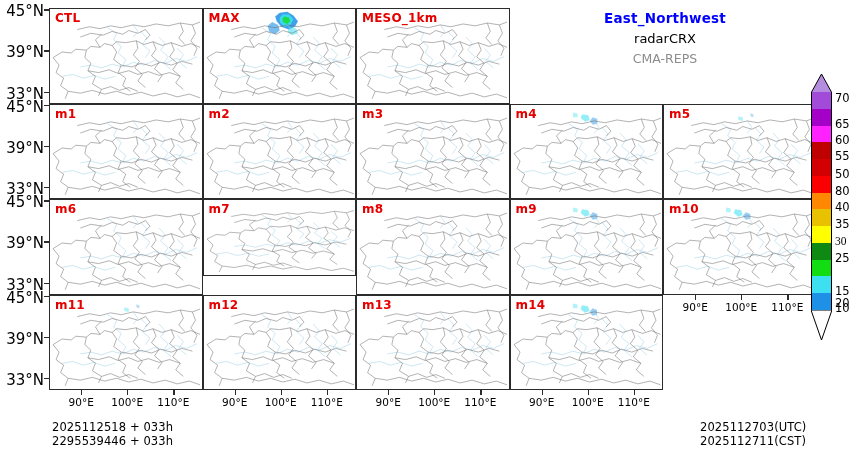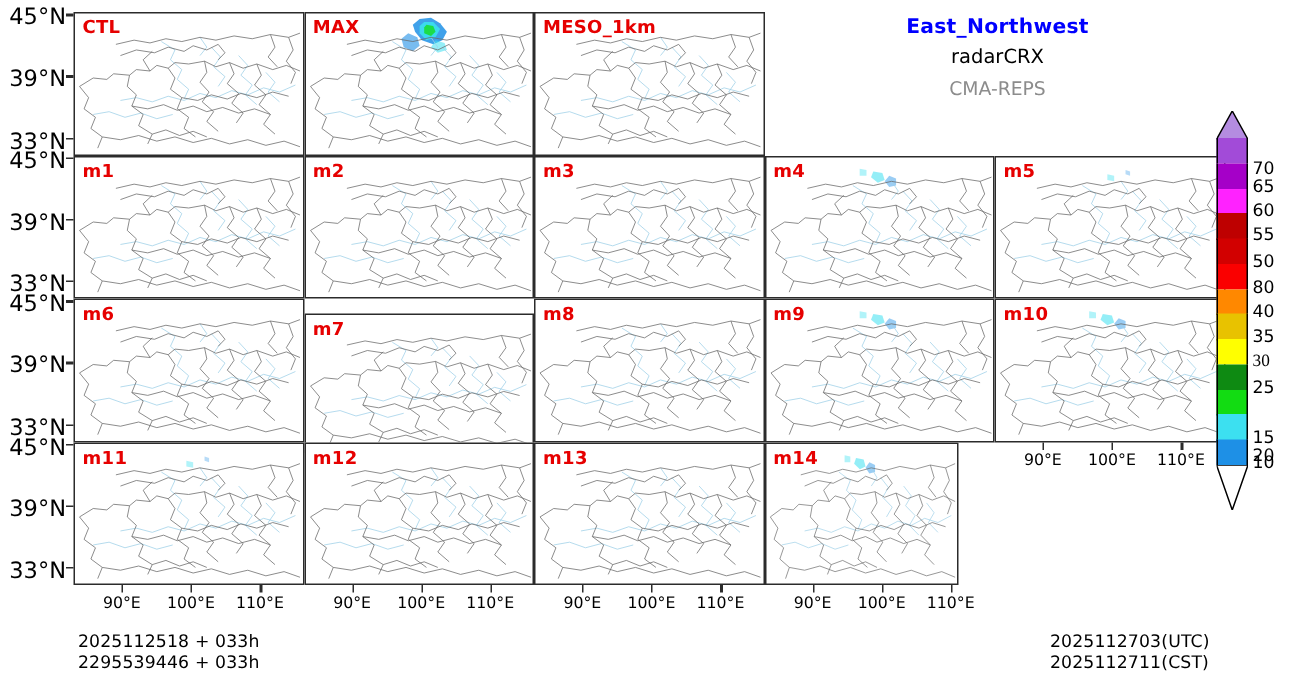--- a/index.html
+++ b/index.html
@@ -372,21 +372,21 @@
             <path d="M86,15 L88,24 L85,31 L89,38" fill="none" stroke="#6a6a6a" stroke-width="0.42"></path>
             <path d="M94,17 L96,26 L93,34 L97,42 L95,50" fill="none" stroke="#6a6a6a" stroke-width="0.42"></path>
             <path d="M63,22 L66,28 L63,33" fill="none" stroke="#6a6a6a" stroke-width="0.42"></path>
             <path d="M47,60 L54,62 L60,58 L67,61 L73,57 L80,60 L87,56 L94,59" fill="none" stroke="#6a6a6a" stroke-width="0.42"></path>
             <path d="M25,66 L32,68 L39,65 L45,69 L52,66 L58,70 L65,67 L72,71 L79,68 L86,72" fill="none" stroke="#6a6a6a" stroke-width="0.42"></path>
             <path d="M34,86 L40,83 L46,87 L52,84 L58,88" fill="none" stroke="#6a6a6a" stroke-width="0.42"></path>
           </g>
      </svg>
      <div class="panel-label">m6</div>
       </div>
-      <div class="panel" style="left: 202.5px; top: 199px; width: 153.5px; height: 93px; margin-top: 10px;">
+      <div class="panel" style="left: 202.5px; top: 199px; width: 153.5px; height: 77px;">
         <svg class="mapsvg" viewBox="0 0 100 100" preserveAspectRatio="none">
        <g></g>
        <g>
             <path d="M20,62 L27,60 L34,63 L41,59 L48,62 L55,57 L62,60 L69,55 L76,58 L83,53 L90,56 L97,51" fill="none" stroke="#9fd0e8" stroke-width="0.42"></path>
             <path d="M38,20 L44,26 L42,33 L47,40 L45,47 L50,54 L48,61" fill="none" stroke="#9fd0e8" stroke-width="0.42"></path>
             <path d="M60,24 L64,31 L61,38 L66,45 L63,52" fill="none" stroke="#9fd0e8" stroke-width="0.42"></path>
             <path d="M72,30 L76,37 L73,44 L78,51 L75,58 L80,65" fill="none" stroke="#9fd0e8" stroke-width="0.42"></path>
             <path d="M8,72 L15,70 L22,74 L29,71 L36,75 L43,72" fill="none" stroke="#9fd0e8" stroke-width="0.42"></path>
             <path d="M55,17 L58,24 L55,30" fill="none" stroke="#9fd0e8" stroke-width="0.42"></path>
             <path d="M84,42 L88,49 L85,56 L90,63" fill="none" stroke="#9fd0e8" stroke-width="0.42"></path>
@@ -628,21 +628,21 @@
             <path d="M86,15 L88,24 L85,31 L89,38" fill="none" stroke="#6a6a6a" stroke-width="0.42"></path>
             <path d="M94,17 L96,26 L93,34 L97,42 L95,50" fill="none" stroke="#6a6a6a" stroke-width="0.42"></path>
             <path d="M63,22 L66,28 L63,33" fill="none" stroke="#6a6a6a" stroke-width="0.42"></path>
             <path d="M47,60 L54,62 L60,58 L67,61 L73,57 L80,60 L87,56 L94,59" fill="none" stroke="#6a6a6a" stroke-width="0.42"></path>
             <path d="M25,66 L32,68 L39,65 L45,69 L52,66 L58,70 L65,67 L72,71 L79,68 L86,72" fill="none" stroke="#6a6a6a" stroke-width="0.42"></path>
             <path d="M34,86 L40,83 L46,87 L52,84 L58,88" fill="none" stroke="#6a6a6a" stroke-width="0.42"></path>
           </g>
      </svg>
      <div class="panel-label">m13</div>
       </div>
-      <div class="panel" style="left: 509.5px; top: 294.5px; width: 129px; height: 95.5px;">
+      <div class="panel" style="left: 509.5px; top: 294.5px; width: 153px; height: 95.5px;">
         <svg class="mapsvg" viewBox="0 0 100 100" preserveAspectRatio="none">
        <g>
             <path d="M47,10 L51,11 L52,16 L49,18 L46,14 Z" fill="#3CE0F0" fill-opacity="0.55" stroke="none"></path>
             <path d="M54,13 L57,15 L57,20 L54,21 L52,17 Z" fill="#1E90E6" fill-opacity="0.45" stroke="none"></path>
             <path d="M41,8 L44,9 L44,13 L41,13 Z" fill="#3CE0F0" fill-opacity="0.4" stroke="none"></path>
           </g>
        <g>
             <path d="M20,62 L27,60 L34,63 L41,59 L48,62 L55,57 L62,60 L69,55 L76,58 L83,53 L90,56 L97,51" fill="none" stroke="#9fd0e8" stroke-width="0.42"></path>
             <path d="M38,20 L44,26 L42,33 L47,40 L45,47 L50,54 L48,61" fill="none" stroke="#9fd0e8" stroke-width="0.42"></path>
             <path d="M60,24 L64,31 L61,38 L66,45 L63,52" fill="none" stroke="#9fd0e8" stroke-width="0.42"></path>
@@ -730,21 +730,21 @@
       <div class="tick tick-x" style="left: 741.285px; top: 294.5px;"></div>
       <div class="xlab" style="left: 757.335px; top: 300.5px;">110°E</div>
       <div class="tick tick-x" style="left: 787.335px; top: 294.5px;"></div>
     </div>
 
   <div id="colorbar">
       <svg class="cb-arrow" style="top:0px;height:19px" viewBox="0 0 21 19" preserveAspectRatio="none">
      <polygon points="10.5,0 21,19 0,19" fill="#B48CE0" stroke="#000" stroke-width="1"></polygon>
    </svg>
       <div class="cb-band" style="top: 18px; height: 17.2692px; background: rgb(162, 75, 216);"></div>
-      <div class="cb-tick" style="top: 33px;">70</div>
+      <div class="cb-tick" style="top: 19px;">70</div>
       <div class="cb-band" style="top: 34.7692px; height: 17.2692px; background: rgb(165, 0, 200);"></div>
       <div class="cb-tick" style="top: 44.5385px;">65</div>
       <div class="cb-band" style="top: 51.5385px; height: 17.2692px; background: rgb(255, 34, 255);"></div>
       <div class="cb-tick" style="top: 61.3077px;">60</div>
       <div class="cb-band" style="top: 68.3077px; height: 17.2692px; background: rgb(190, 0, 0);"></div>
       <div class="cb-tick" style="top: 77px;">55</div>
       <div class="cb-band" style="top: 85.0769px; height: 17.2692px; background: rgb(210, 0, 0);"></div>
       <div class="cb-tick" style="top: 94.8462px;">50</div>
       <div class="cb-band" style="top: 101.846px; height: 17.2692px; background: rgb(250, 0, 0);"></div>
       <div class="cb-tick" style="top: 111.615px;">80</div>

